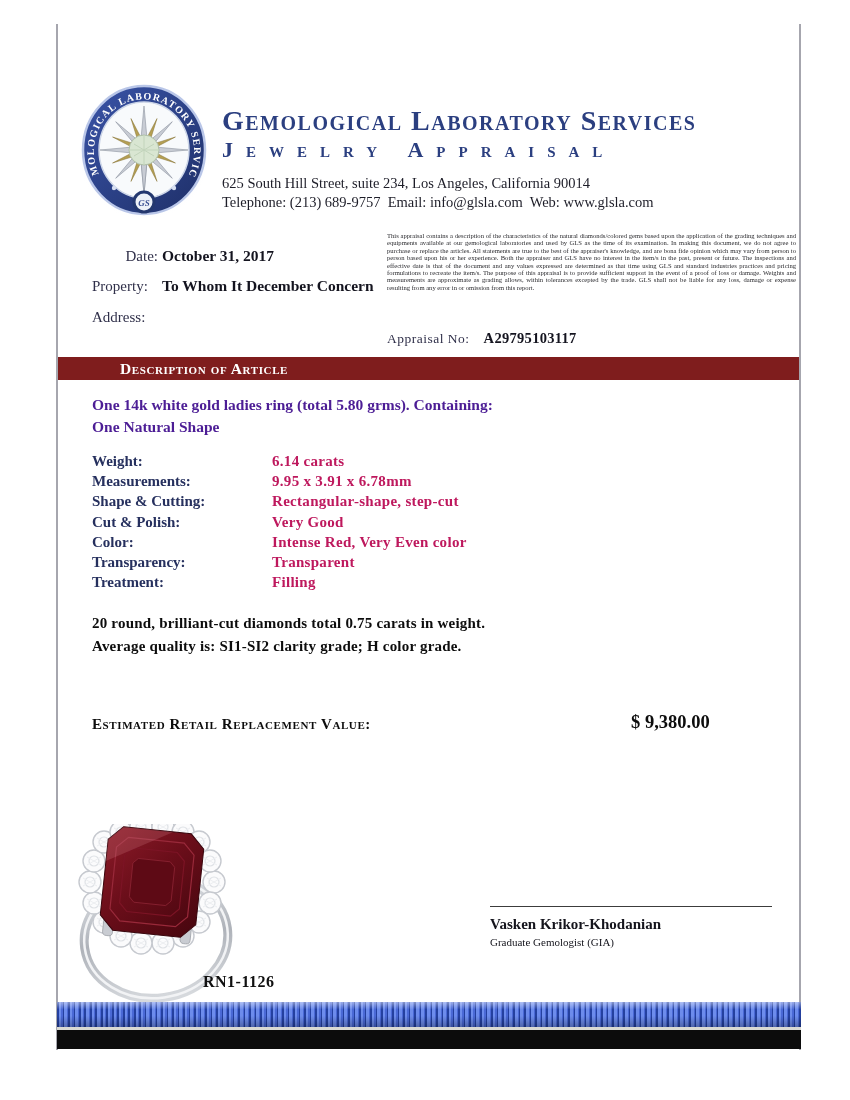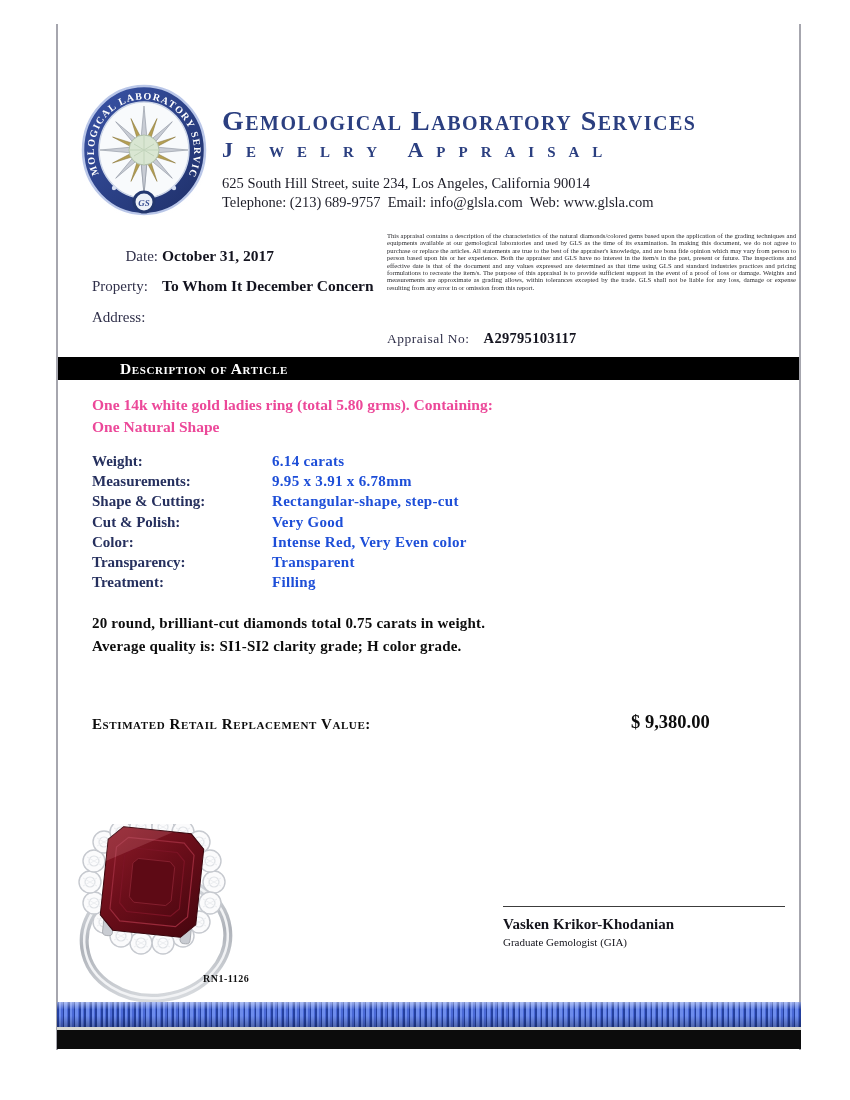--- a/index.html
+++ b/index.html
@@ -33,46 +33,46 @@
   .disclaimer{
     left:387px;top:232px;width:409px;font-size:6.6px;line-height:7.4px;
     text-align:justify;color:#2a2a2e;
     font-family:"Liberation Serif","DejaVu Serif",serif;
   }
   .appraisal-no{left:387px;top:329px;white-space:nowrap;}
   .appraisal-no-label{font-size:13.5px;color:#30304a;letter-spacing:0.5px;}
   .appraisal-no-value{font-size:14.5px;font-weight:bold;color:#14141f;margin-left:10px;letter-spacing:0.3px;}
   
   .section-bar{
-    left:58px;top:357px;width:741px;height:23px;background:#000000;
+    left:58px;top:357px;width:741px;height:23px;background:#7f1d1d;
   }
   .section-bar-title{
     font-variant:small-caps;font-weight:bold;font-size:15.5px;color:#ffffff;
     line-height:23px;padding-left:62px;letter-spacing:0.6px;
   }
   
-  .article-desc{left:92px;top:394px;font-size:15.5px;font-weight:bold;line-height:22px;color:#ec4899;}
+  .article-desc{left:92px;top:394px;font-size:15.5px;font-weight:bold;line-height:22px;color:#4c1d95;}
   
   .specs{left:92px;top:452px;}
   .spec-row{height:20.2px;white-space:nowrap;}
   .spec-label{display:inline-block;width:176px;font-size:15px;font-weight:bold;color:#26305e;}
-  .spec-value{font-size:15px;font-weight:bold;color:#1d4ed8;letter-spacing:0.3px;}
+  .spec-value{font-size:15px;font-weight:bold;color:#be185d;letter-spacing:0.3px;}
   
   .diamonds{left:92px;top:612px;font-size:15px;font-weight:bold;line-height:23px;color:#0d0d0d;letter-spacing:0.2px;}
   
   .valuation-label{
     left:92px;top:716px;font-variant:small-caps;font-weight:bold;font-size:15px;
     letter-spacing:0.6px;color:#0d0d0d;
   }
   .valuation-amount{left:631px;top:712px;font-size:18.5px;font-weight:bold;color:#0d0d0d;}
   
   .photo{left:60px;top:824px;width:192px;height:180px;}
-  .photo-ref{left:203px;top:973px;font-size:10px;font-weight:bold;color:#111;letter-spacing:0.5px;}
-  
-  .sig{left:490px;top:906px;width:282px;border-top:1.5px solid #3c3c3c;margin-left:13px;}
+  .photo-ref{left:203px;top:973px;font-size:16px;font-weight:bold;color:#111;letter-spacing:0.5px;}
+  
+  .sig{left:490px;top:906px;width:282px;border-top:1.5px solid #3c3c3c;}
   .sig-name{font-size:15px;font-weight:bold;color:#14141c;margin-top:9px;}
   .sig-title{font-size:11px;font-weight:normal;color:#14141c;margin-top:3px;}
   
   .stripes{
     left:57px;top:1002px;width:744px;height:25px;
     background:
       linear-gradient(180deg, rgba(255,255,255,.45) 0%, rgba(255,255,255,0) 30%, rgba(0,0,0,0) 55%, rgba(0,0,0,.28) 100%),
       repeating-linear-gradient(90deg, #24409f 0px, #24409f 1.5px, #6d8cec 1.5px, #6d8cec 4px, #4a69d6 4px, #4a69d6 5.5px);
     border-bottom:3px solid #d9d9d3;
   }

